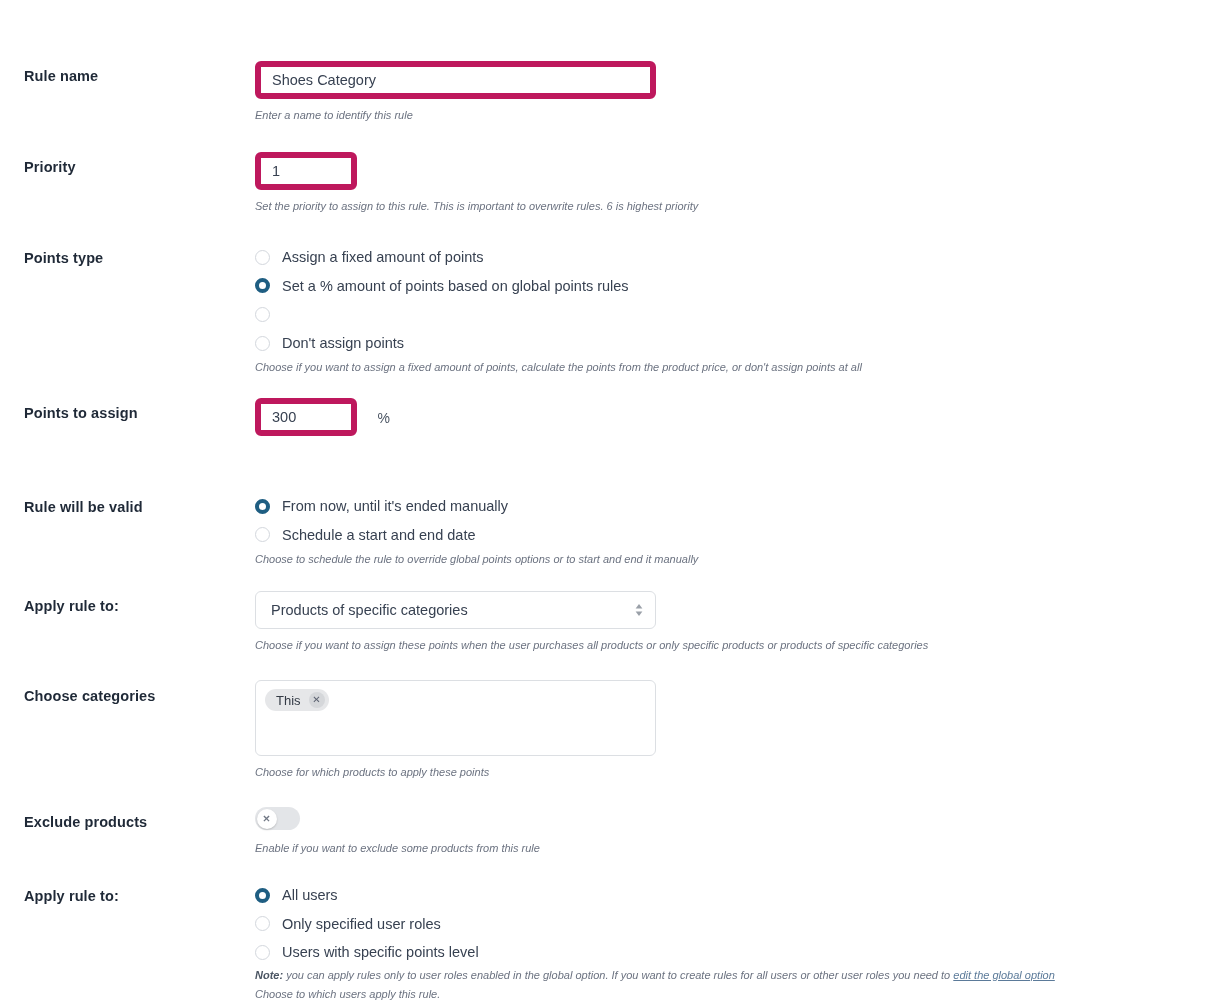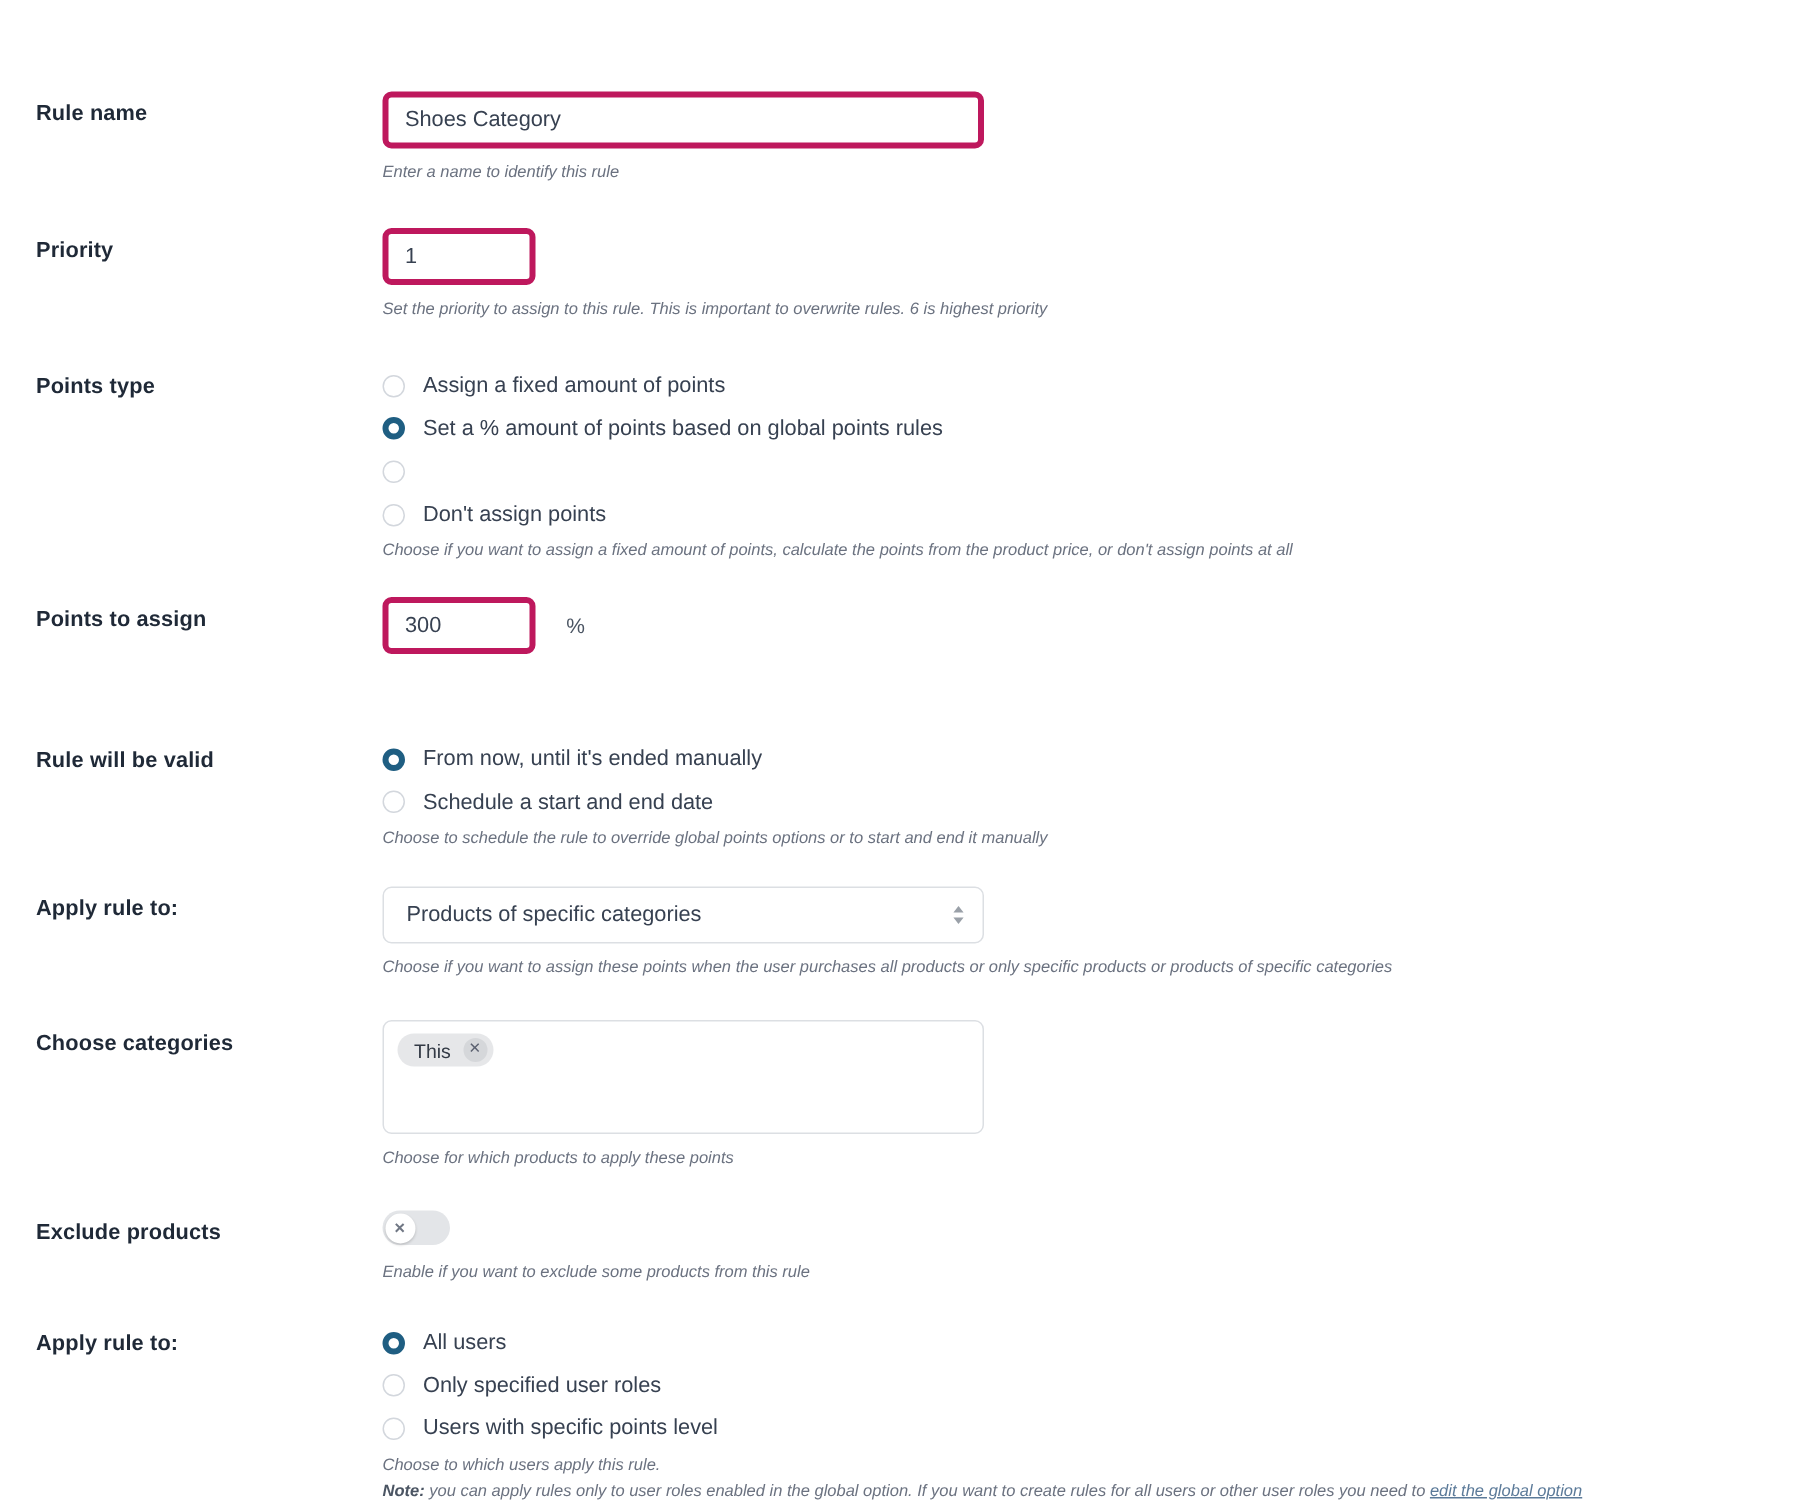--- a/index.html
+++ b/index.html
@@ -41,21 +41,21 @@
   .field {
     position: absolute;
     left: 255px;
     top: 0;
   }
 
   
   .text-input {
     box-sizing: border-box;
     height: 38px;
-    border: 4px solid #be185d;
+    border: 6px solid #be185d;
     border-radius: 6px;
     background: #fff;
     font-family: "Liberation Sans", sans-serif;
     font-size: 14.5px;
     color: #374151;
     padding: 0 11px;
     outline: none;
   }
   .text-input.wide { width: 401px; }
   .text-input.small { width: 102px; }
@@ -323,18 +323,18 @@
         </div>
         <div class="radio-item">
           <span class="radio"></span>
           <span class="radio-label">Only specified user roles</span>
         </div>
         <div class="radio-item">
           <span class="radio"></span>
           <span class="radio-label">Users with specific points level</span>
         </div>
       </div>
+      <div class="helper"><b>Note:</b><span> you can apply rules only to user roles enabled in the global option. If you want to create rules for all users or other user roles you need to </span><a href="#">edit the global option</a></div>
       <div class="helper" style="margin-top:2px;">Choose to which users apply this rule.</div>
-      <div class="helper"><b>Note:</b><span> you can apply rules only to user roles enabled in the global option. If you want to create rules for all users or other user roles you need to </span><a href="#">edit the global option</a></div>
     </div>
   </div>
 
 </div>
 
 </body></html>

